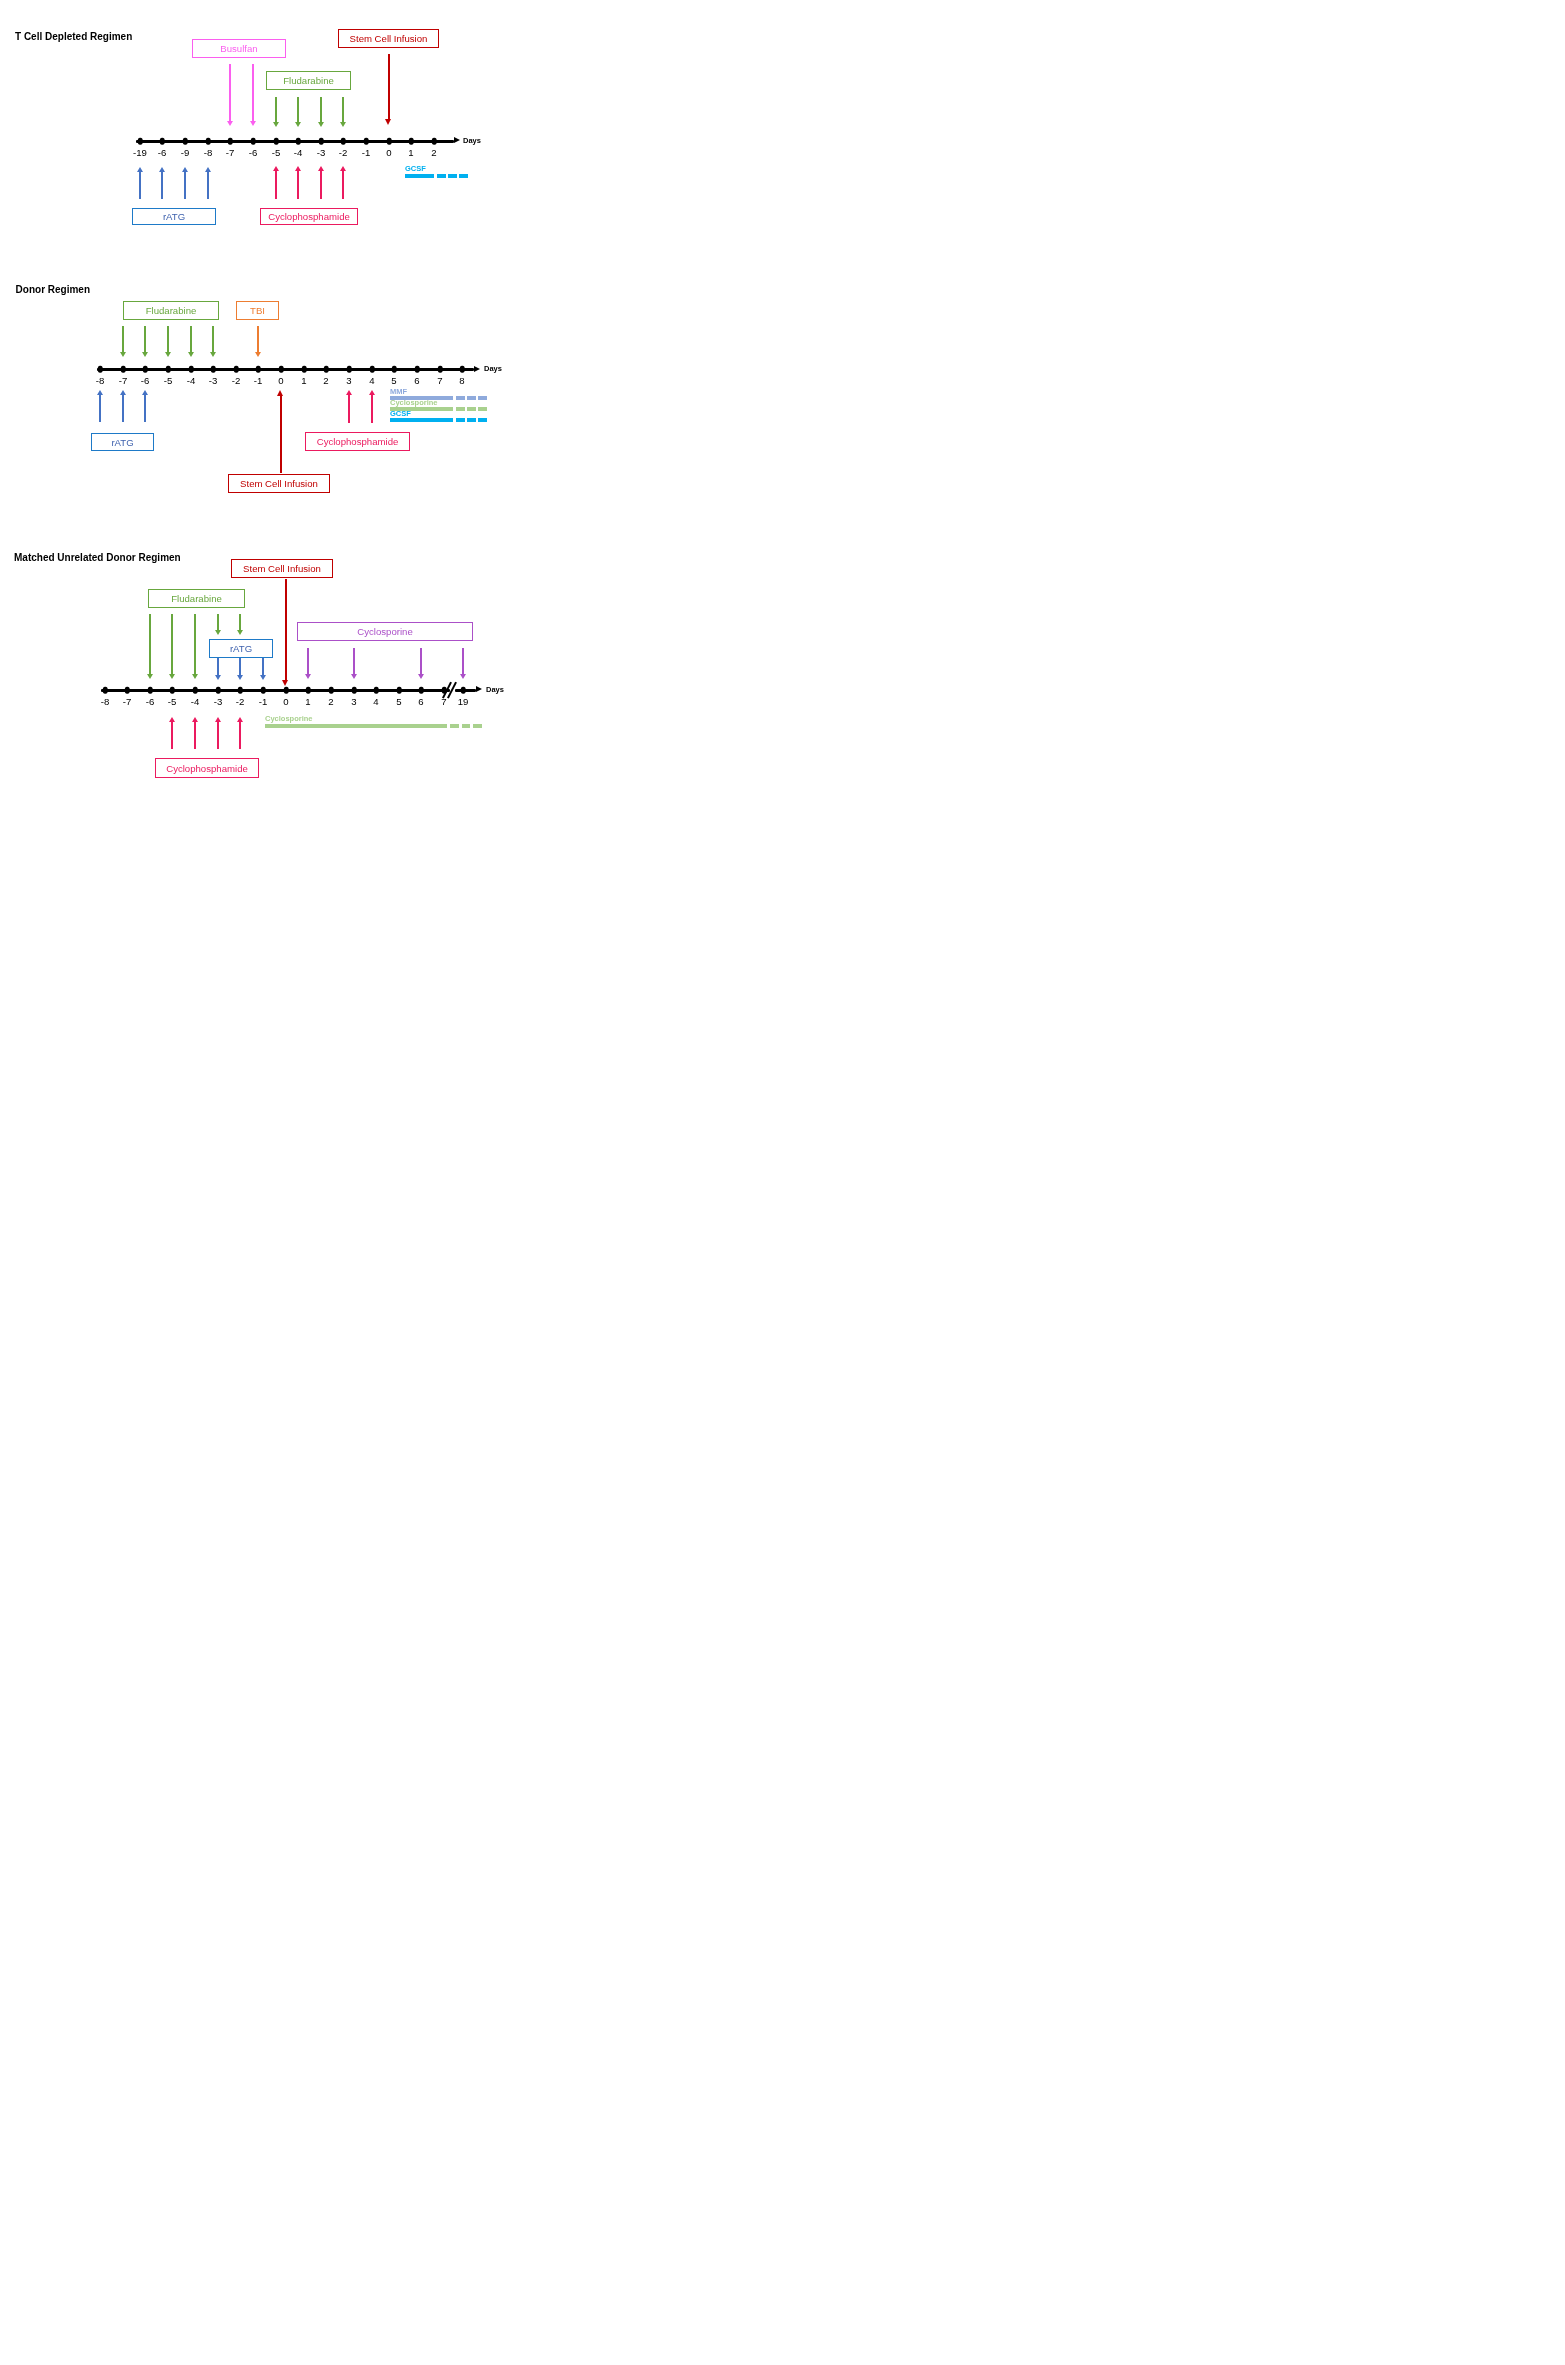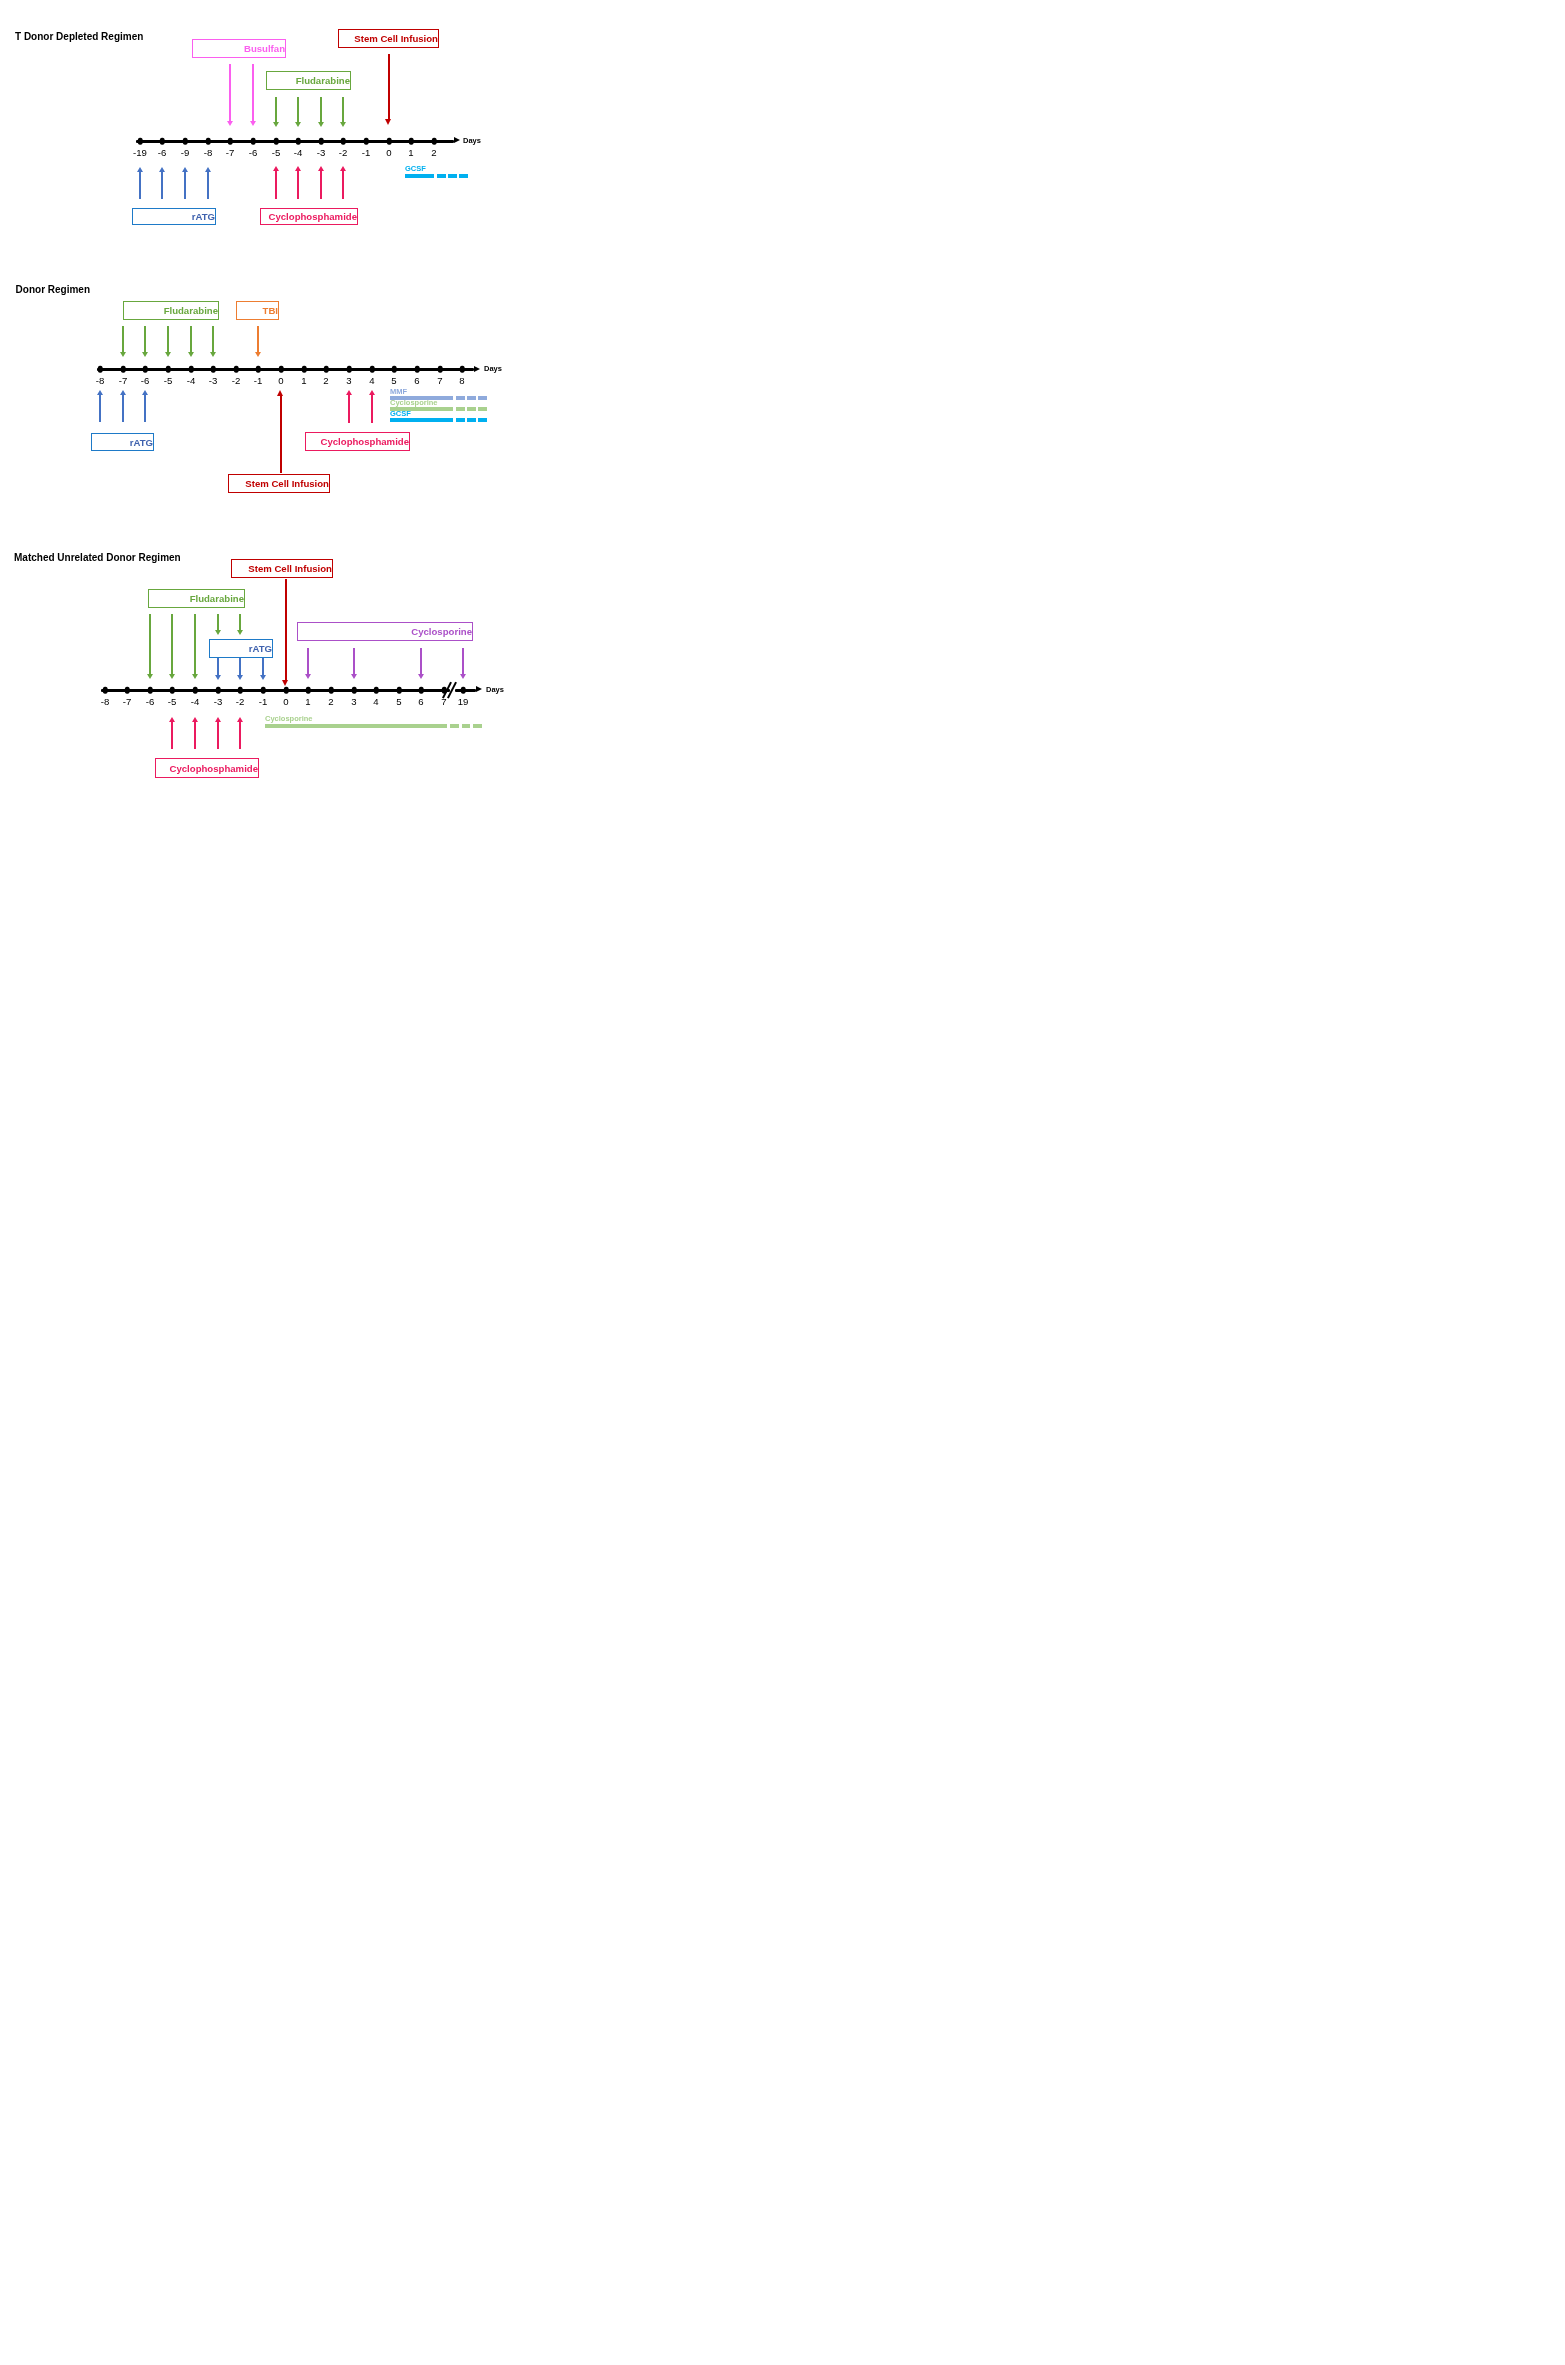--- a/index.html
+++ b/index.html
@@ -1,21 +1,21 @@
 <!DOCTYPE html>
 <html style="font-size:8px"><head>
 <meta charset="utf-8">
 <style>
   html,body{margin:0;padding:0;background:#ffffff;}
   .canvas{position:relative;width:522px;height:789px;background:#ffffff;
           font-family:"Liberation Sans",sans-serif;overflow:hidden;}
   .regimen{position:static;}
   .title{position:absolute;font-size:10px;font-weight:700;color:#000;white-space:nowrap;}
   .box{position:absolute;border:1px solid;background:#fff;display:flex;align-items:center;
-       justify-content:flex-end;font-weight:700;font-size:9.6px;white-space:nowrap;box-sizing:border-box;}
+       justify-content:center;font-weight:400;font-size:9.6px;white-space:nowrap;box-sizing:border-box;}
   .tl-line{position:absolute;height:2.5px;background:#000;border-radius:1px;}
   .tl-head{position:absolute;width:0;height:0;border-top:3.5px solid transparent;
            border-bottom:3.5px solid transparent;border-left:6.5px solid #000;}
   .days-label{position:absolute;font-size:7.5px;font-weight:700;color:#000;line-height:10px;}
   .ticks,.arrows,.dashes{position:absolute;left:0;top:0;width:0;height:0;overflow:visible;}
   .dot{position:absolute;width:4.5px;height:6.5px;background:#000;border-radius:50%;
        transform:translate(-50%,-50%);}
   .ticknum{position:absolute;font-size:9.6px;color:#000;transform:translateX(-50%);
            white-space:nowrap;line-height:11px;}
   .arrow{position:absolute;}
@@ -26,21 +26,21 @@
   .dash{position:absolute;top:0;}
   .brk{position:absolute;width:11px;height:18px;}
   .brk .slash{position:absolute;width:1.5px;height:18px;background:#000;transform:rotate(27deg);}
 </style>
 </head>
 <body>
 
 <div class="canvas">
 
   <div class="regimen">
-    <div class="title" style="left:15px;top:31px">T Donor Depleted Regimen</div>
+    <div class="title" style="left:15px;top:31px">T Cell Depleted Regimen</div>
 
     <div class="box" style="left: 192px; top: 39px; width: 94px; height: 18.6px; color: rgb(251, 95, 239); border-color: rgb(251, 95, 239);">
       <span>Busulfan</span>
     </div>
     <div class="arrows">
         <div class="arrow" style="left: 227px; top: 64px; width: 6px; height: 63px;">
           <div class="stem" style="left: 2.3px; width: 1.5px; height: 59px; background: rgb(251, 95, 239); top: 0px;"></div>
           <div class="head" style="border-left: 3px solid transparent; border-right: 3px solid transparent; border-top: 5.5px solid rgb(251, 95, 239); top: 57px; left: 0px;"></div>
         </div>
         <div class="arrow" style="left: 250px; top: 64px; width: 6px; height: 63px;">

